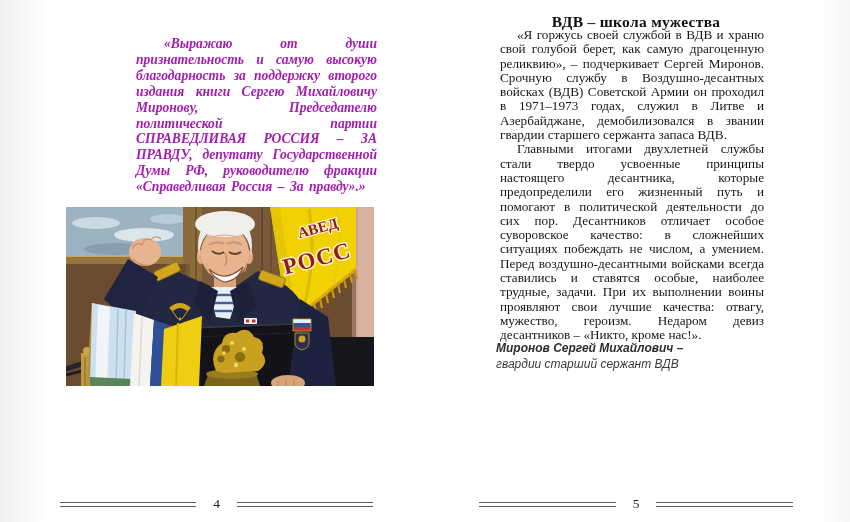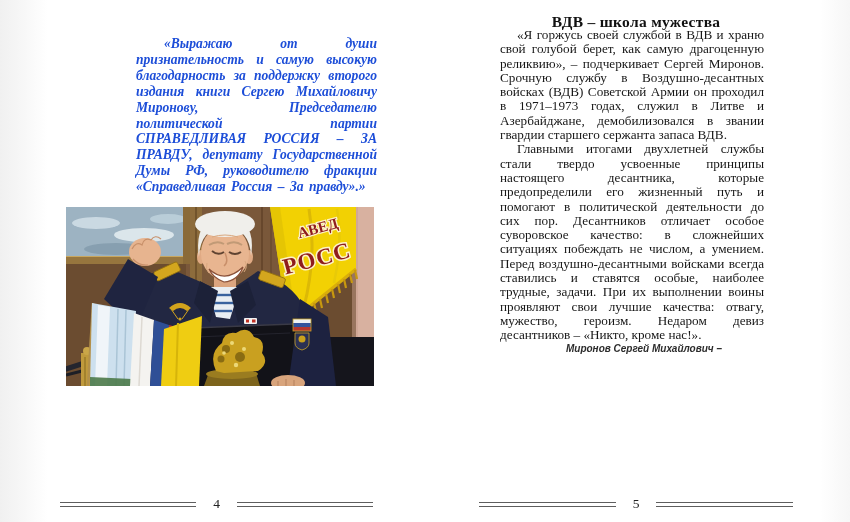--- a/index.html
+++ b/index.html
@@ -11,41 +11,41 @@
   .edge-shade-left{position:absolute;left:0;top:0;width:48px;height:100%;
     background:linear-gradient(90deg, rgba(110,110,110,0.10), rgba(110,110,110,0));}
   .edge-shade-right{position:absolute;right:0;top:0;width:30px;height:100%;
     background:linear-gradient(270deg, rgba(110,110,110,0.06), rgba(110,110,110,0));}
 
   
   .dedication{
     position:absolute;left:136px;top:36px;width:241px;
     font-style:italic;font-weight:bold;
     font-size:13.6px;line-height:15.9px;
-    color:#1d4ed8;text-align:justify;text-indent:28px;
+    color:#a21caf;text-align:justify;text-indent:28px;
     word-spacing:2px;
   }
   .photo{position:absolute;left:66px;top:207px;width:308px;height:179px;}
   .photo svg{display:block;width:100%;height:100%;}
 
   
   .chapter-title{
     position:absolute;left:500px;top:9px;width:264px;margin:4px;
     text-align:center;font-size:15.5px;font-weight:bold;color:#111;
     letter-spacing:0.3px;
   }
   .bodytext{
     position:absolute;left:500px;top:28px;width:264px;
     font-size:13.2px;line-height:14.3px;color:#161616;text-align:justify;
   }
   .bodytext p{margin:0;text-indent:17px;}
   .signature{
-    position:absolute;left:512px;top:341px;width:264px;
-    text-align:center;font-family:"Liberation Sans", sans-serif;
-    font-style:italic;font-size:10px;line-height:15.8px;color:#3a3a3a;
+    position:absolute;left:496px;top:341px;width:264px;
+    text-align:left;font-family:"Liberation Sans", sans-serif;
+    font-style:italic;font-size:12px;line-height:15.8px;color:#3a3a3a;
   }
   .sig-name{font-weight:bold;color:#2c2c2c;}
 
   
   .pagefoot{position:absolute;top:497px;display:flex;align-items:center;height:14px;}
   .pagefoot .rule{flex:1;height:3px;border-top:1px solid #5e5e5e;border-bottom:1px solid #5e5e5e;}
   .pagefoot .pnum{margin:0 17px;font-size:13.5px;color:#222;line-height:14px;}
   .foot-left{left:60px;width:313px;}
   .foot-right{left:479px;width:314px;}
 </style>
@@ -247,20 +247,21 @@
 <section>
   <h1 class="chapter-title">ВДВ – школа мужества</h1>
 
   <div class="bodytext">
     <p>«Я горжусь своей службой в ВДВ и храню свой голубой берет, как самую драгоценную реликвию», – подчеркивает Сергей Миронов. Срочную службу в Воздушно-десантных войсках (ВДВ) Советской Армии он проходил в 1971–1973 годах, служил в Литве и Азербайджане, демобилизовался в звании гвардии старшего сержанта запаса ВДВ.</p>
     <p>Главными итогами двухлетней службы стали твердо усвоенные принципы настоящего десантника, которые предопределили его жизненный путь и помогают в политической деятельности до сих пор. Десантников отличает особое суворовское качество: в сложнейших ситуациях побеждать не числом, а умением. Перед воздушно-десантными войсками всегда ставились и ставятся особые, наиболее трудные, задачи. При их выполнении воины проявляют свои лучшие качества: отвагу, мужество, героизм. Недаром девиз десантников – «Никто, кроме нас!».</p>
   </div>
 
   <div class="signature">
     <div class="sig-name">Миронов Сергей Михайлович –</div>
+    <div class="sig-role">гвардии старший сержант ВДВ</div>
   </div>
 
   <footer class="pagefoot foot-right">
     <span class="rule"></span>
     <span class="pnum">5</span>
     <span class="rule"></span>
   </footer>
 </section>
 
 </body></html>

